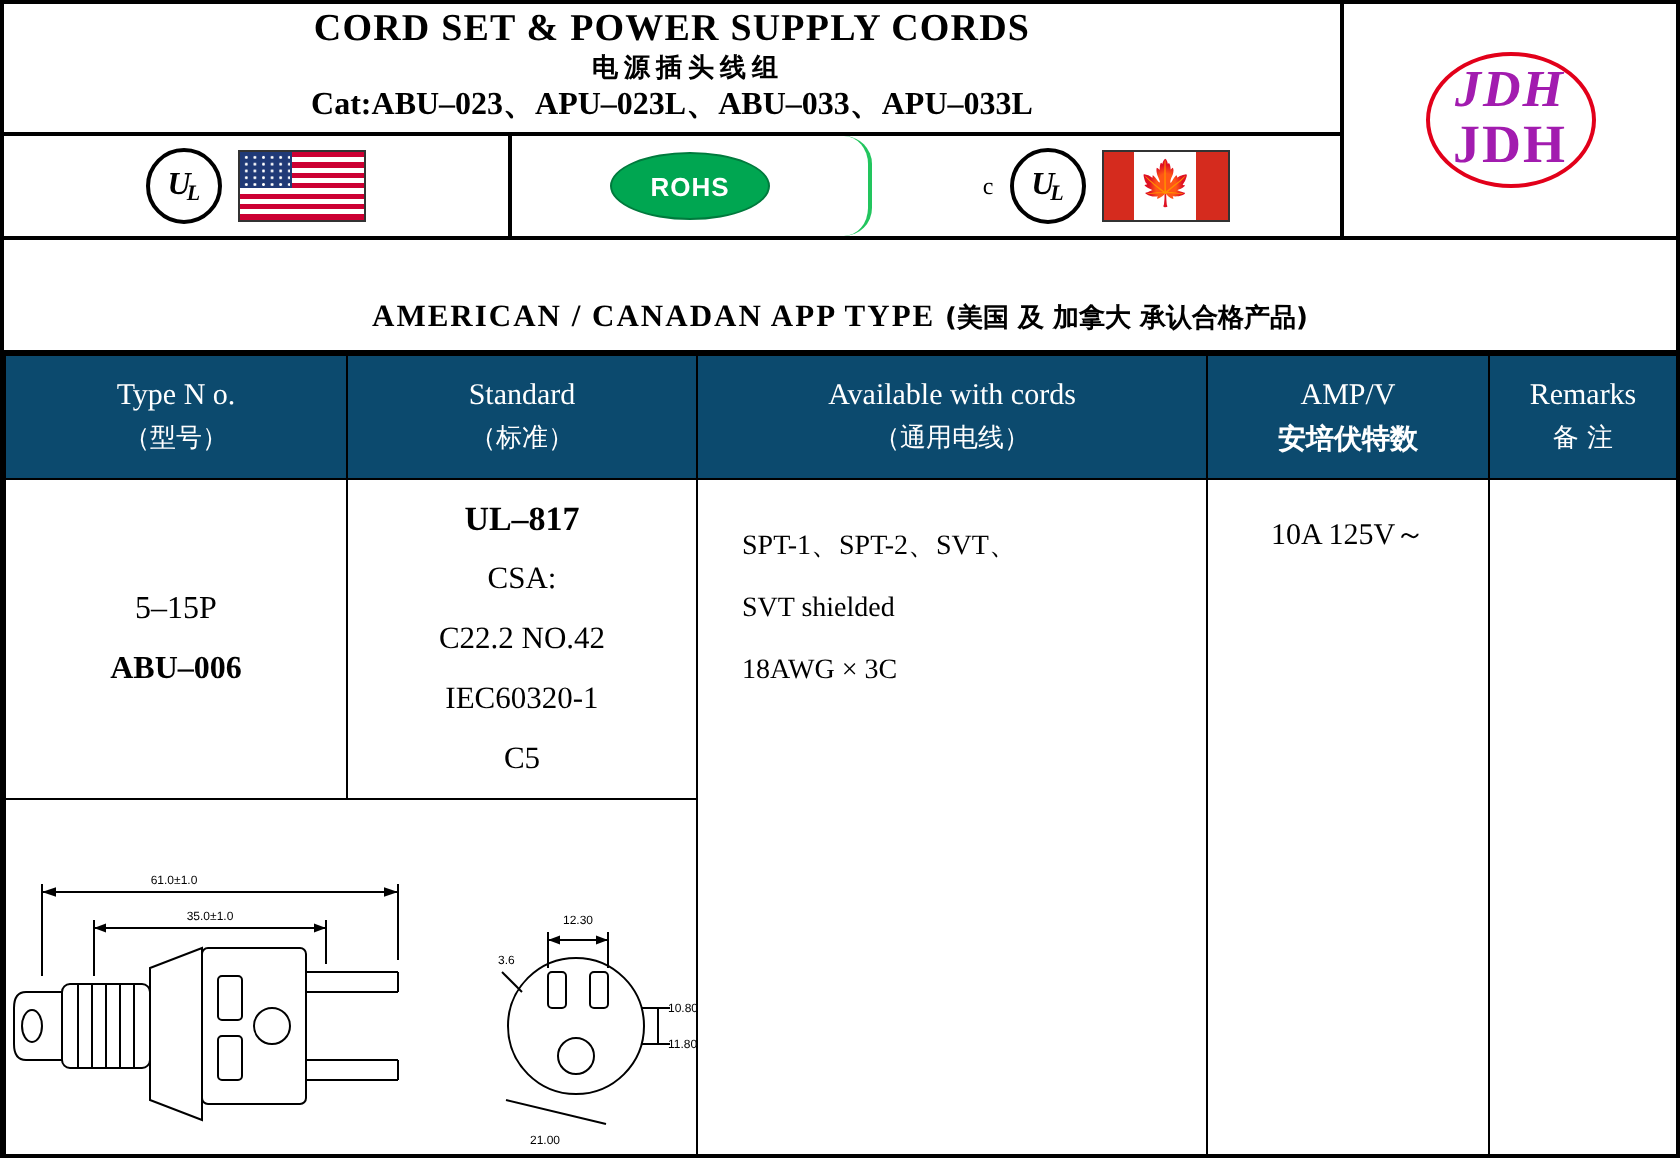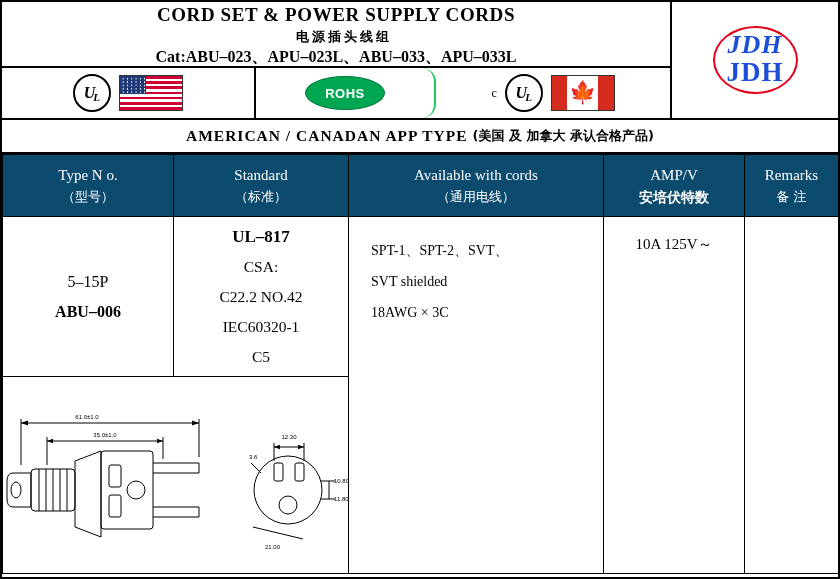--- a/index.html
+++ b/index.html
@@ -36,21 +36,21 @@
     border-right: 2px solid #000;
     box-sizing: border-box;
   }
   .title-block {
     height: 66px;
     box-sizing: border-box;
     border-bottom: 2px solid #000;
     display: flex;
     flex-direction: column;
     align-items: center;
-    justify-content: space-between;
+    justify-content: flex-start;
     padding-top: 2px;
   }
   .title-main {
     font-family: "Liberation Serif", serif;
     font-weight: bold;
     font-size: 19px;
     letter-spacing: 0.6px;
     line-height: 22px;
   }
   .title-cn {
@@ -179,21 +179,21 @@
 
   .header-right {
     width: 166px;
     display: flex;
     align-items: center;
     justify-content: center;
     box-sizing: border-box;
   }
   .logo {
     text-align: center;
-    color: #1d4ed8;
+    color: #a21caf;
     font-family: "Liberation Serif", serif;
     line-height: 1;
   }
   .logo .script {
     font-size: 26px;
     font-style: italic;
     font-weight: bold;
     letter-spacing: 1px;
     display: block;
   }
@@ -215,20 +215,21 @@
     height: 34px;
     border-bottom: 2px solid #000;
     box-sizing: border-box;
     display: flex;
     align-items: center;
     justify-content: center;
     font-family: "Liberation Serif", serif;
     font-weight: bold;
     font-size: 15.5px;
     letter-spacing: 1px;
+    margin-top: 23px;
   }
   .apptype .cn {
     font-family: "DejaVu Sans", sans-serif;
     font-size: 13px;
     letter-spacing: 0;
     font-weight: bold;
   }
 
   
   .table {

